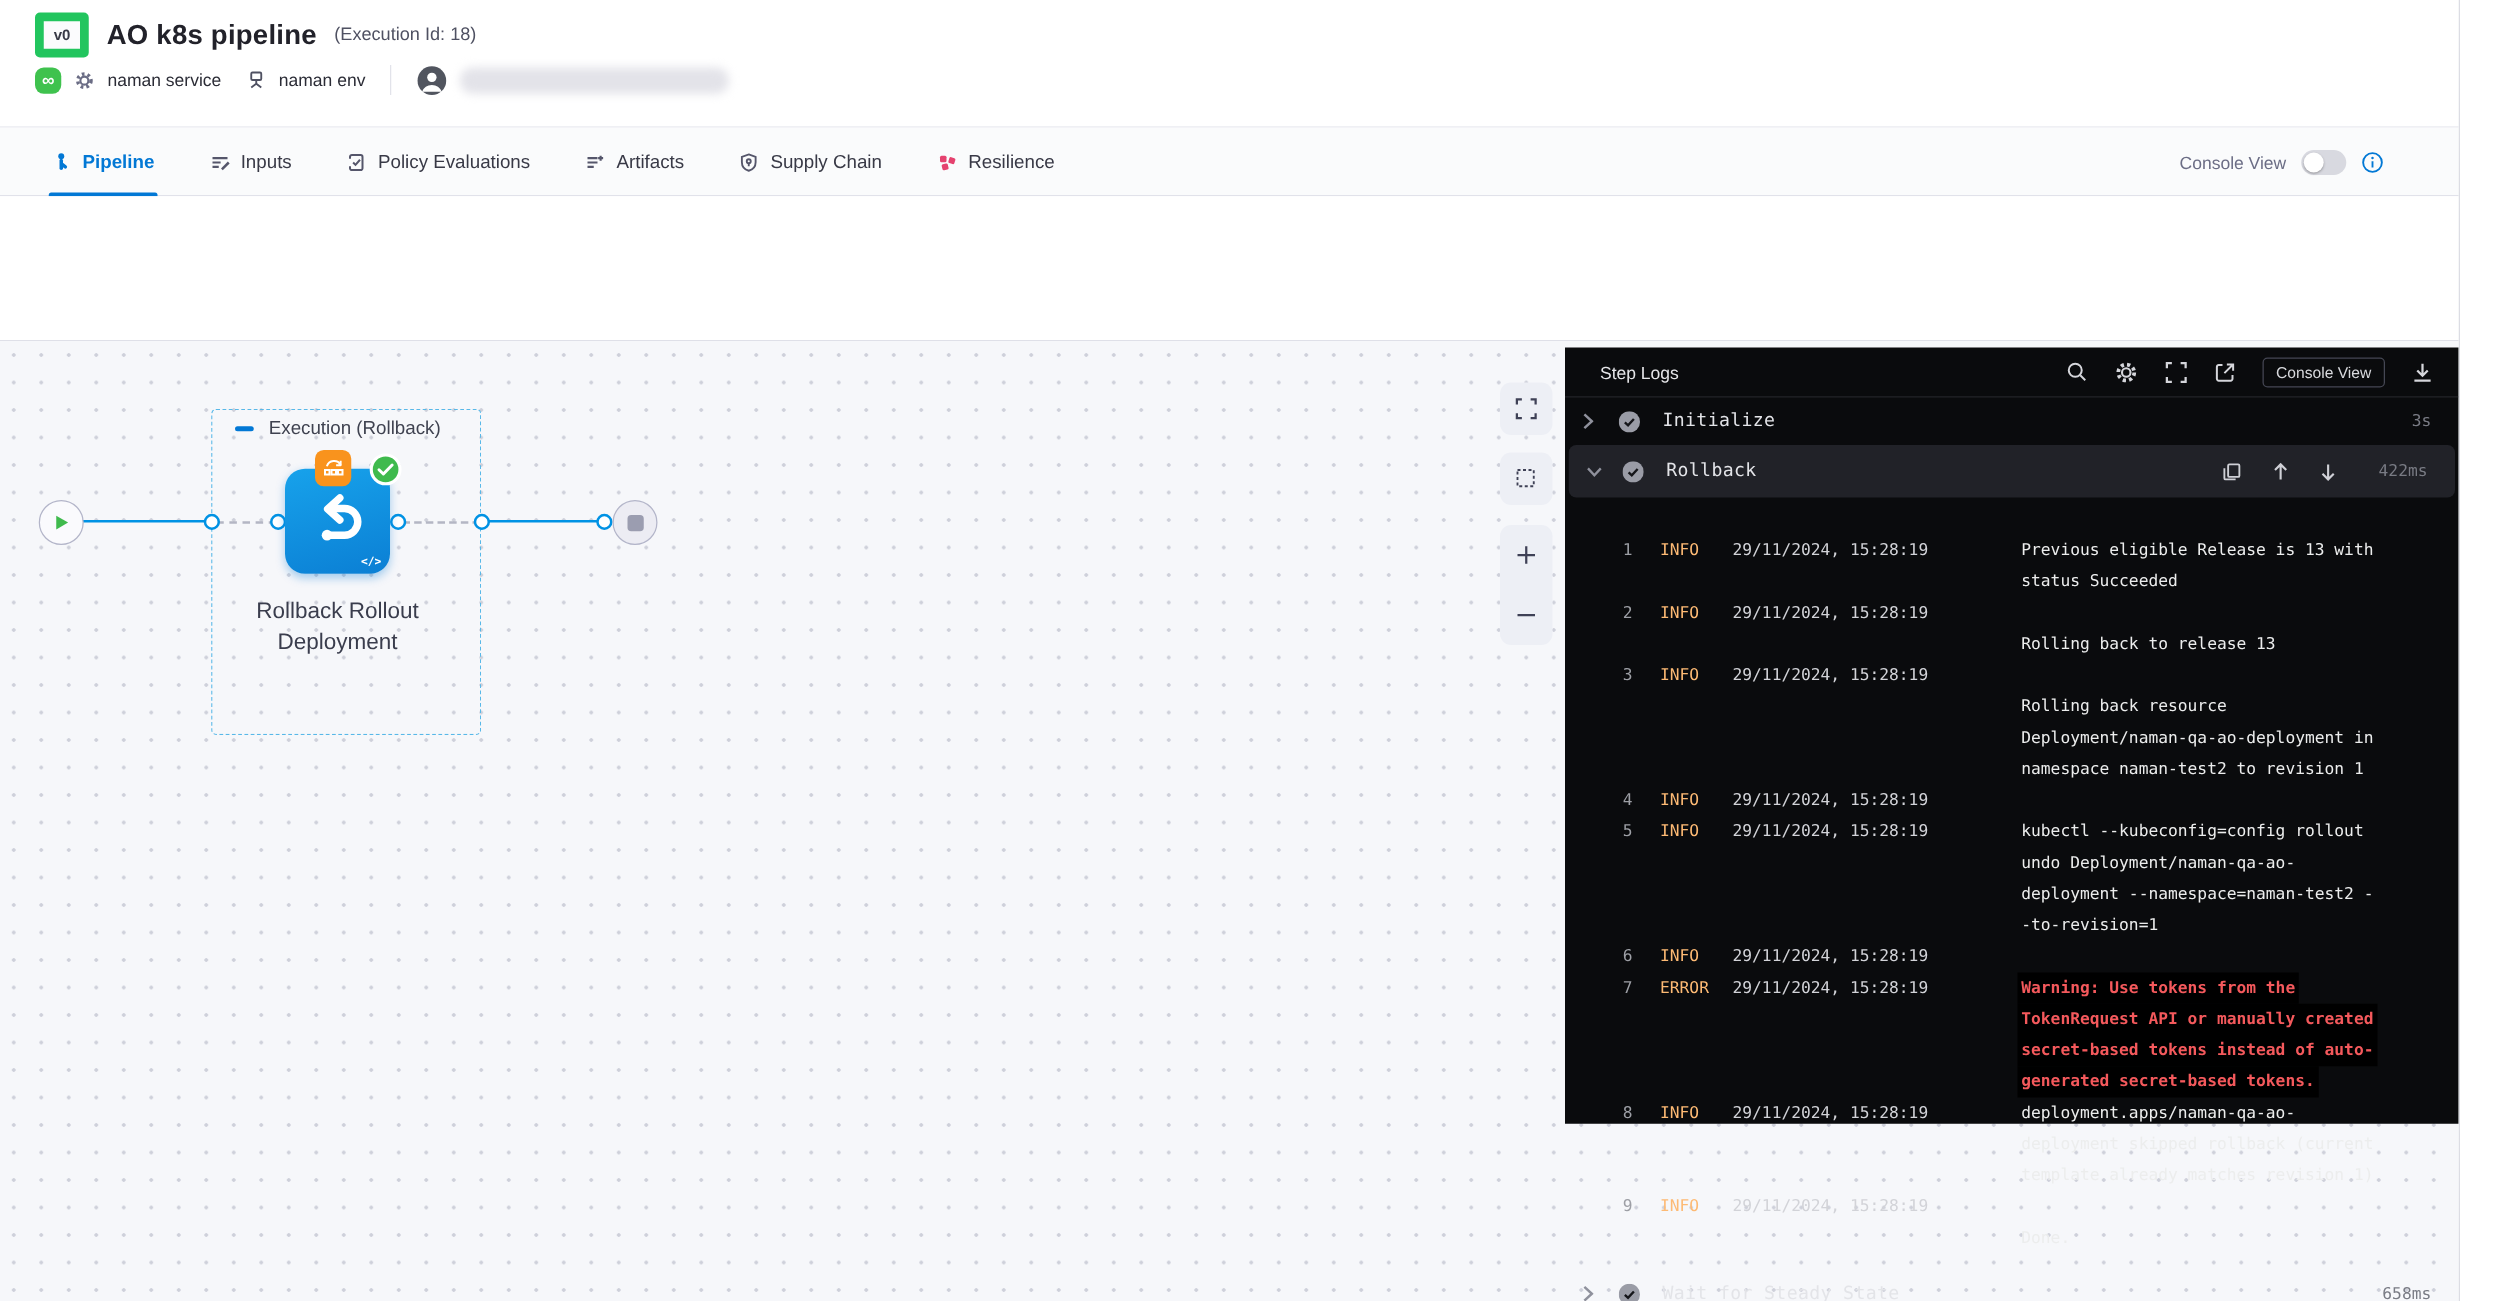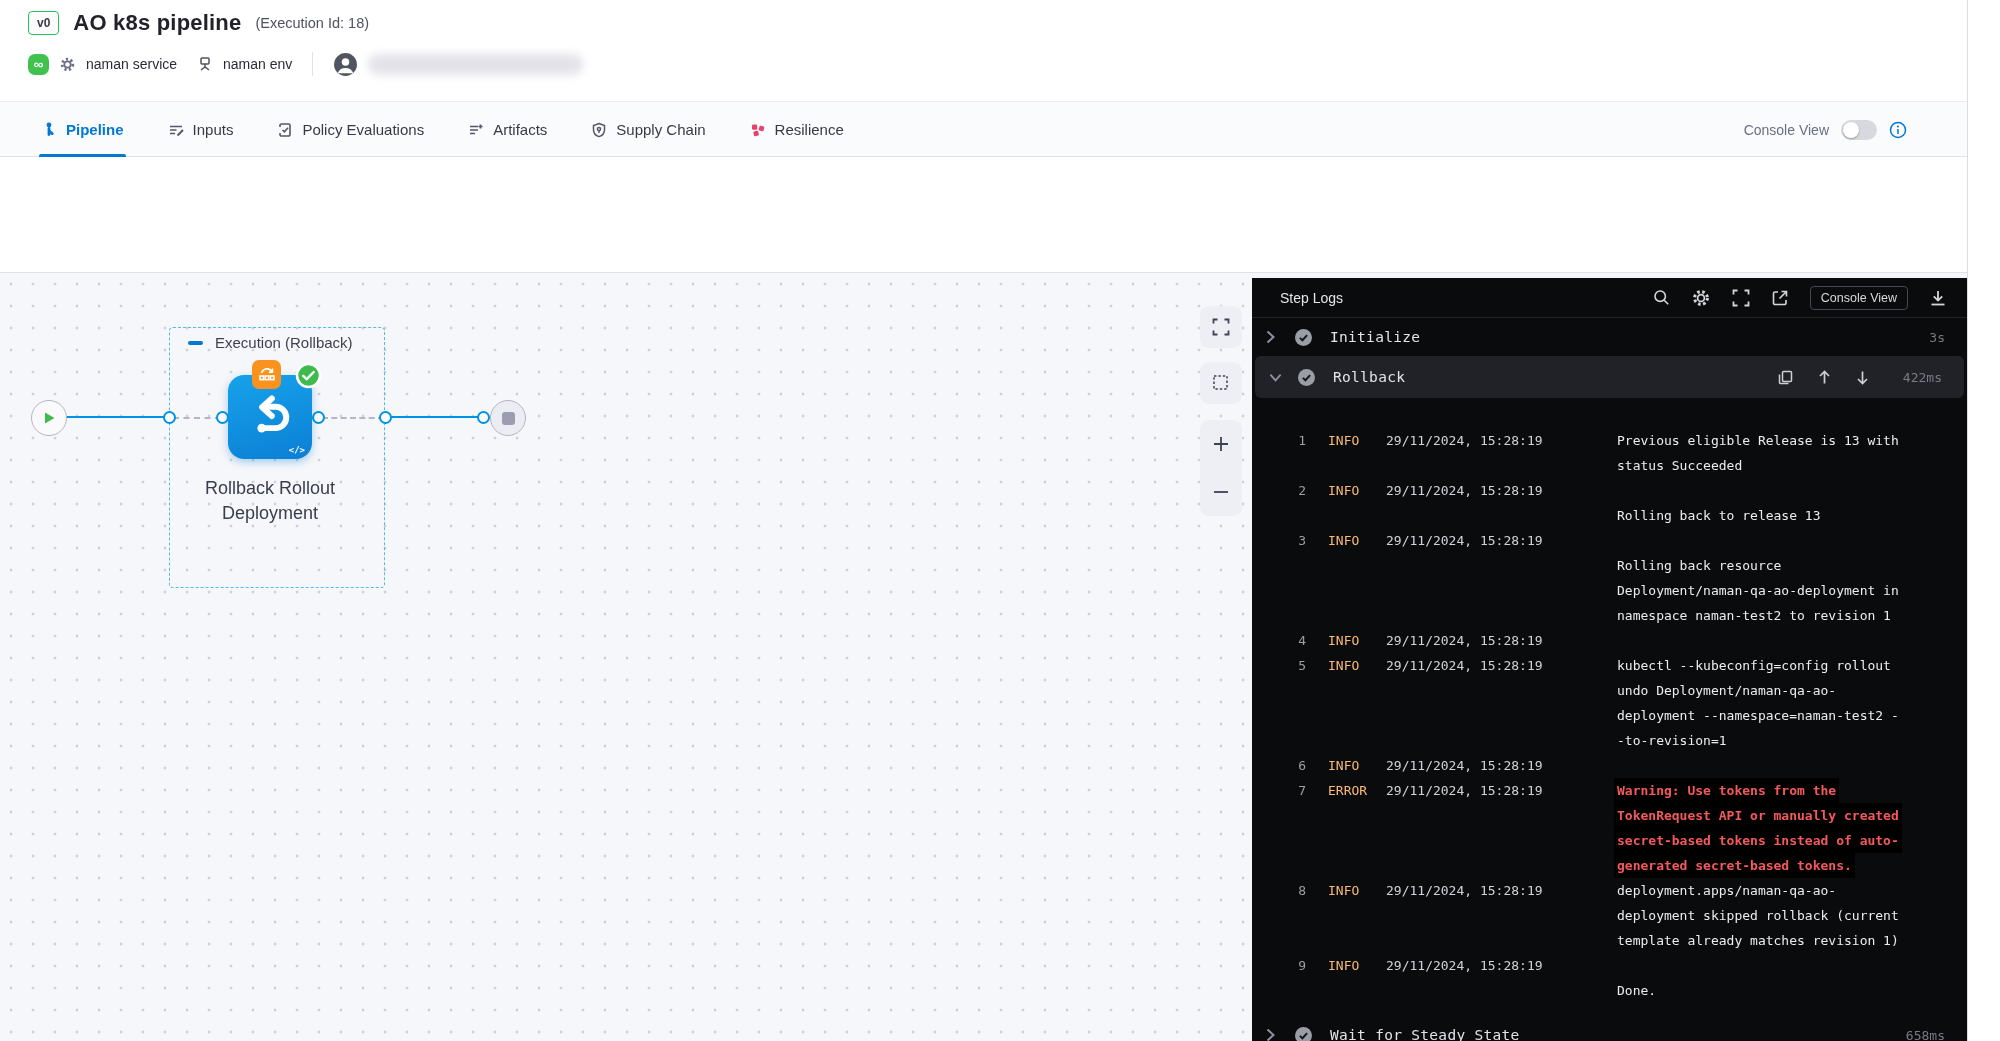--- a/index.html
+++ b/index.html
@@ -8,21 +8,21 @@
     --resilience-pink:#e5426f;
   }
   *{margin:0;padding:0;box-sizing:border-box;}
   html,body{width:2000px;height:1041px;overflow:hidden;background:#fff;
     font-family:"Liberation Sans",sans-serif;color:#22222a;}
   svg{display:block;}
 
   
   .app-header{position:absolute;left:0;top:0;width:1967px;height:101px;background:#fff;}
   .hdr-row1{position:absolute;left:28px;top:10px;display:flex;align-items:center;gap:14px;}
-  .v0-badge{border:1px solid #22c55e;background:#fbfbfd;border-radius:4px;font-size:12px;
+  .v0-badge{border:7px solid #22c55e;background:#fbfbfd;border-radius:4px;font-size:12px;
     color:#383946;padding:4px 8px;font-weight:bold;}
   .pipe-title{font-size:22px;font-weight:bold;color:#22222a;letter-spacing:.2px;}
   .exec-id{font-size:14.5px;color:#4f5162;}
   .hdr-row2{position:absolute;left:28px;top:50px;display:flex;align-items:center;gap:10px;height:28px;}
   .cd-module{width:21px;height:21px;border-radius:7px;background:#3fc24e;color:#fff;display:flex;
     align-items:center;justify-content:center;font-size:14px;font-weight:bold;line-height:1;}
   .hdr-label{font-size:14px;color:#2b2c36;}
   .hdr-divider{width:1px;height:24px;background:#e2e3ea;margin:0 10px;}
   .redacted{width:215px;height:21px;border-radius:10px;background:#e3e3e9;filter:blur(4px);}
 
@@ -84,21 +84,21 @@
   .node-check{position:absolute;left:295px;top:89px;}
   .node-label{position:absolute;left:170px;top:203px;width:200px;text-align:center;
     font-size:18px;color:#3a3d4d;line-height:25px;}
   .canvas-btn{position:absolute;width:42px;height:42px;border-radius:9px;background:#edeff5;
     display:flex;align-items:center;justify-content:center;color:#3f4156;cursor:pointer;}
   .zoom-pill{position:absolute;left:1200px;top:147px;width:42px;height:96px;border-radius:9px;
     background:#edeff5;display:flex;flex-direction:column;align-items:center;justify-content:space-around;color:#3f4156;}
   .zoom-pill .zbtn{width:42px;height:44px;display:flex;align-items:center;justify-content:center;cursor:pointer;}
 
   
-  .log-panel{position:absolute;left:1252px;top:278px;width:715px;height:763px;
+  .log-panel{position:absolute;left:1252px;top:278px;width:715px;height:621px;
     background:var(--panel-bg,#0a0b0d);color:#e9eaec;}
   .lp-header{height:40px;display:flex;align-items:center;padding:0 20px 0 28px;
     border-bottom:1px solid #232429;}
   .lp-title{font-size:14px;color:#e6e6e9;}
   .lp-actions{margin-left:auto;display:flex;align-items:center;gap:21px;color:#d5d6db;}
   .icon-btn{cursor:pointer;display:flex;align-items:center;justify-content:center;}
   .cv-btn{border:1px solid #454754;border-radius:4px;padding:4px 10px;font-size:12.5px;
     color:#d8d9dd;cursor:pointer;white-space:nowrap;}
   .section-row{display:flex;align-items:center;padding:0 22px 0 14px;cursor:pointer;
     font-family:"DejaVu Sans Mono",monospace;}

